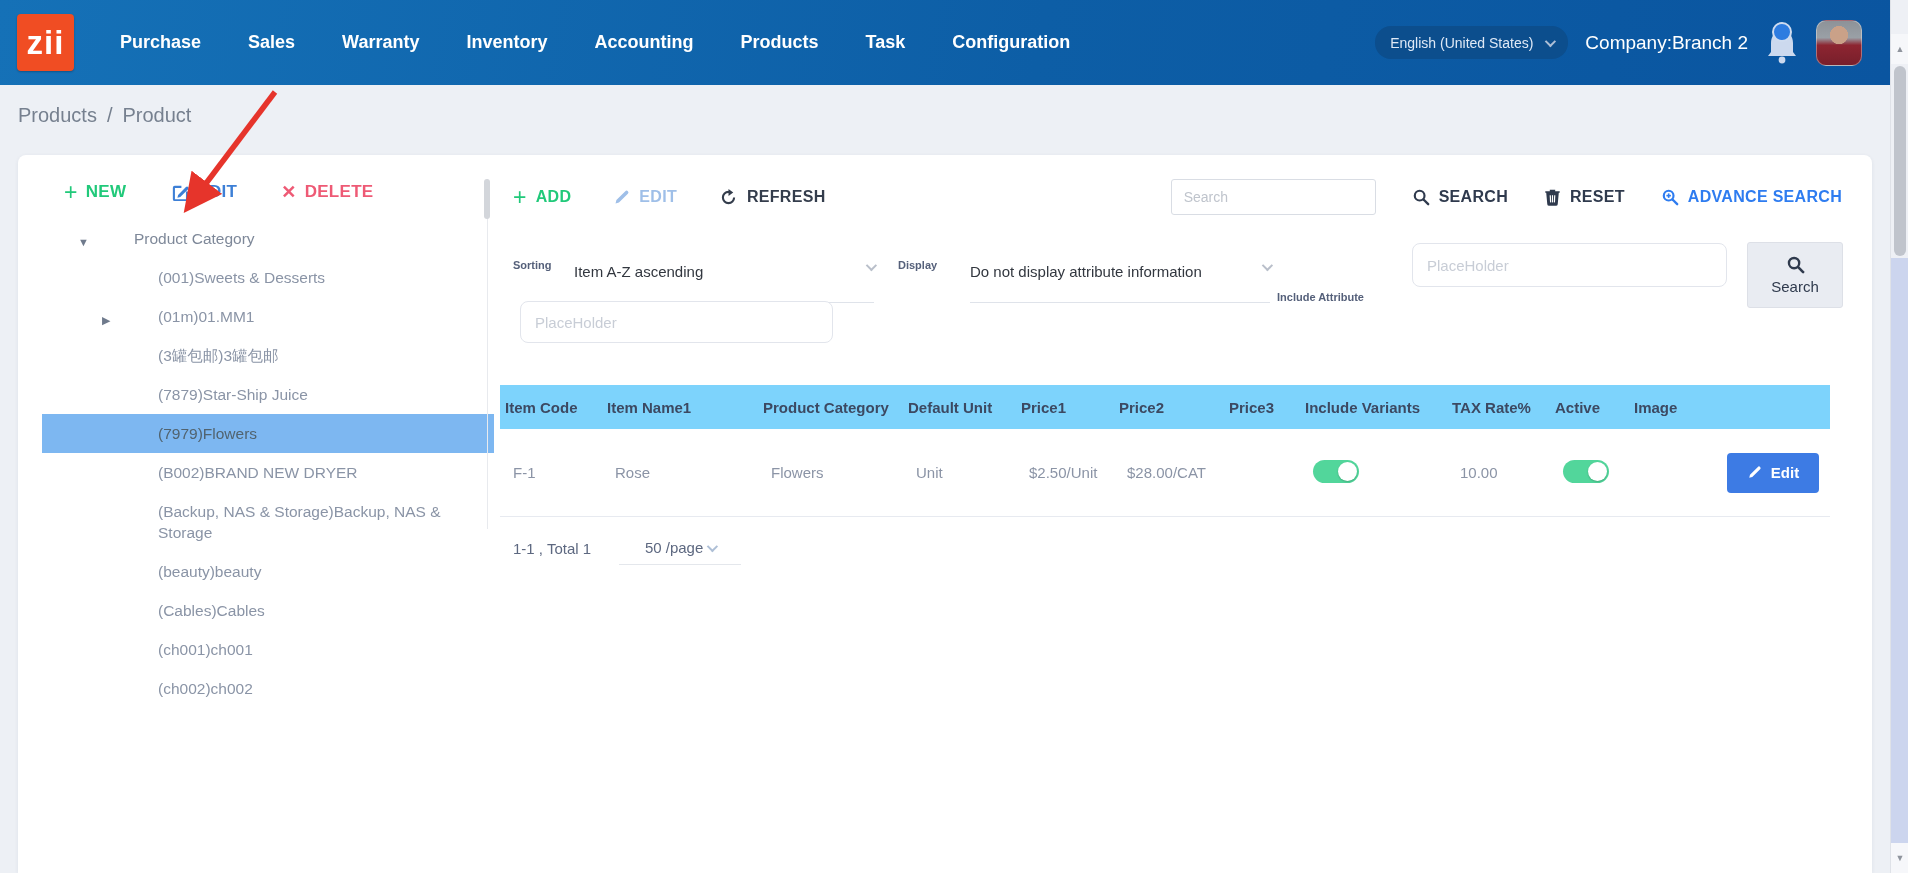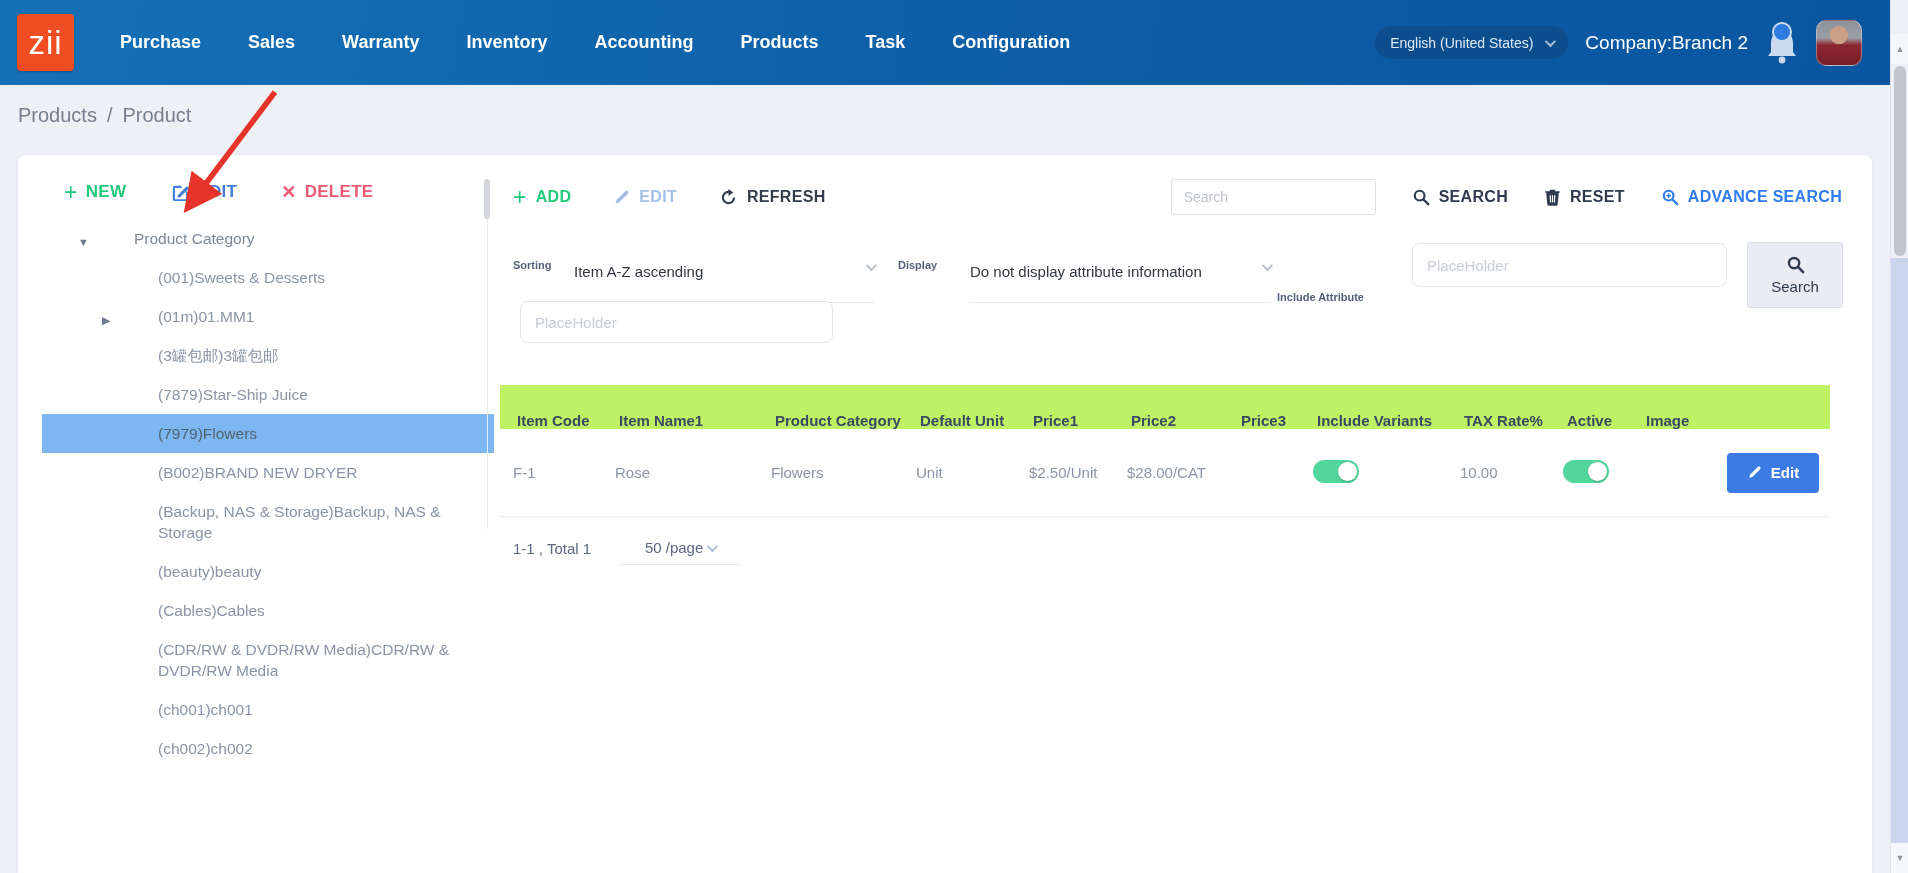--- a/index.html
+++ b/index.html
@@ -13,21 +13,21 @@
 
   
   .navbar {
     position:absolute; left:0; top:0; width:1890px; height:85px;
     background:linear-gradient(100deg,#1571b7 0%, #0d5ea6 55%, #0a55a0 100%);
     display:flex; align-items:center;
   }
   .logo {
     margin-left:17px; width:57px; height:57px; border-radius:4px;
     background:#f04d23; color:#fff; display:flex; align-items:center; justify-content:center;
-    font-size:33px; font-weight:normal; letter-spacing:1px;
+    font-size:33px; font-weight:bold; letter-spacing:1px;
     box-shadow:0 1px 2px rgba(0,0,0,.25);
   }
   .nav-menu { display:flex; margin-left:46px; gap:47px; }
   .nav-item { color:#fff; font-size:18px; font-weight:600; cursor:pointer; white-space:nowrap; }
   .nav-right { position:absolute; right:28px; top:0; height:85px; display:flex; align-items:center; gap:17px; }
   .lang-pill {
     background:#0c4e8d; color:#dfe9f6; border-radius:16px; height:33px;
     display:flex; align-items:center; gap:12px; padding:0 15px; font-size:14px; cursor:pointer;
   }
   .chev { width:8px; height:8px; border-right:2px solid #aebfd6; border-bottom:2px solid #aebfd6;
@@ -112,22 +112,22 @@
   .rinput { position:absolute; border:1px solid #e2e5ec; border-radius:8px; font-size:15px;
             padding:0 14px; color:#424a57; outline:none; background:#fff; font-family:"Liberation Sans",sans-serif; }
   .rinput::placeholder { color:#c8cdd6; }
   .gray-search-btn { position:absolute; left:1243px; top:87px; width:96px; height:66px;
                      background:#e9ecf2; border:1px solid #dde0e7; border-radius:3px;
                      display:flex; flex-direction:column; align-items:center; justify-content:center; gap:4px;
                      cursor:pointer; }
   .gray-search-btn .lbl { font-size:15px; color:#2f3a4d; }
 
   
-  .thead { position:absolute; left:-4px; top:230px; width:1330px; height:44px; background:#bef264;
-           display:flex; align-items:flex-end; padding-left:17px; }
+  .thead { position:absolute; left:-4px; top:230px; width:1330px; height:44px; background:#7dd3fc;
+           display:flex; align-items:center; padding-left:5px; }
   .tcell { font-size:15px; font-weight:700; color:#3c4962; flex:none; }
   .trowdata { position:absolute; left:-4px; top:274px; width:1330px; height:88px;
               display:flex; align-items:center; padding-left:13px; border-bottom:1px solid #e7eaf0; }
   .dcell { font-size:15px; color:#8b94a6; flex:none; }
   .c0{width:102px}.c1{width:156px}.c2{width:145px}.c3{width:113px}.c4{width:98px}
   .c5{width:110px}.c6{width:76px}.c7{width:147px}.c8{width:103px}.c9{width:79px}.c10{width:85px}
   .c11{width:116px}
   .toggle { width:46px; height:23px; border-radius:12px; background:#52d69b; position:relative; cursor:pointer; display:inline-block; }
   .toggle::after { content:''; position:absolute; right:2px; top:2px; width:19px; height:19px; border-radius:50%; background:#fff; box-shadow:0 1px 2px rgba(0,0,0,.2); }
   .prod-img { width:62px; height:62px; border-radius:50%; cursor:pointer; margin-left:-6px;
@@ -227,21 +227,20 @@
       <span class="caret right">▶</span>
       <span>(01m)01.MM1</span>
     </div>
     <div class="trow"><span>(3罐包邮)3罐包邮</span></div>
     <div class="trow"><span>(7879)Star-Ship Juice</span></div>
     <div class="trow selected"><span>(7979)Flowers</span></div>
     <div class="trow"><span>(B002)BRAND NEW DRYER</span></div>
     <div class="trow"><span>(Backup, NAS &amp; Storage)Backup, NAS &amp; Storage</span></div>
     <div class="trow"><span>(beauty)beauty</span></div>
     <div class="trow"><span>(Cables)Cables</span></div>
-    <div class="trow"><span>(CDR/RW &amp; DVDR/RW Media)CDR/RW &amp; DVDR/RW Media</span></div>
     <div class="trow"><span>(ch001)ch001</span></div>
     <div class="trow"><span>(ch002)ch002</span></div>
   </div>
 
   <div class="inner-scroll">
     <div class="line"></div>
     <div class="thumb"></div>
   </div>
 
   <div class="right-panel">

